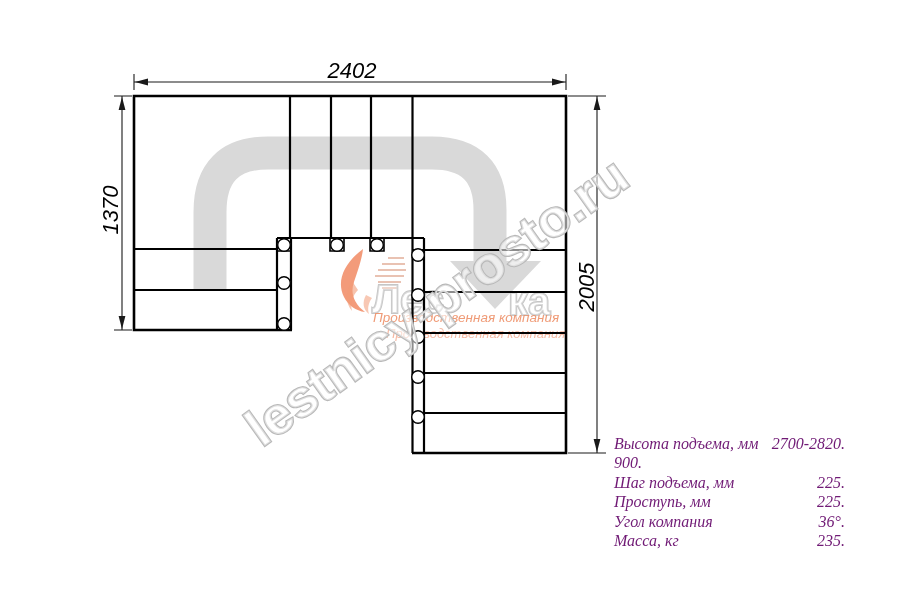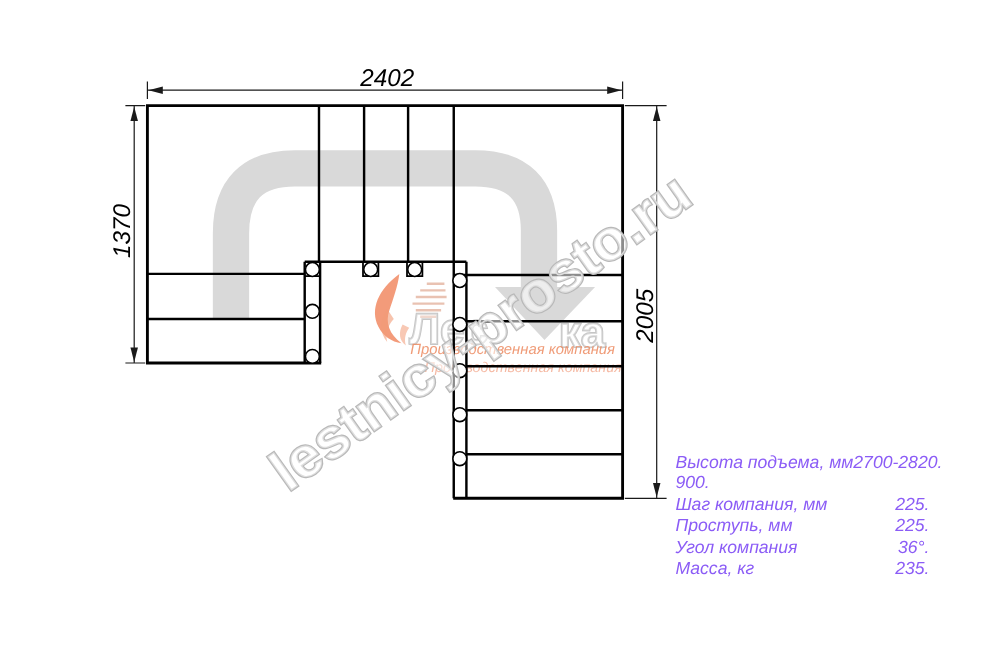--- a/index.html
+++ b/index.html
@@ -5,21 +5,21 @@
   html,body{margin:0;padding:0;background:#fff;}
   .canvas{position:relative;width:900px;height:600px;background:#fff;overflow:hidden;
           font-family:"Liberation Sans",sans-serif;}
   .canvas svg{position:absolute;left:0;top:0;}
   .dim-text{font-family:"Liberation Sans",sans-serif;font-style:italic;font-size:22px;fill:#000;}
   .wm-text{font-family:"Liberation Sans",sans-serif;font-weight:bold;
            fill:rgba(255,255,255,0.55);stroke:#b9b9b9;stroke-width:2.2px;paint-order:stroke fill;}
   .brand-frag{font-family:"Liberation Sans",sans-serif;font-weight:bold;font-size:40px;
            fill:rgba(255,255,255,0.35);stroke:#c6c6c6;stroke-width:1.8px;paint-order:stroke fill;}
   .tagline{font-family:"Liberation Sans",sans-serif;font-style:italic;}
-  .specs{position:absolute;left:614px;top:411px;width:231px;color:#8b5cf6;}
+  .specs{position:absolute;left:614px;top:434px;width:231px;color:#701a75;font-family:Liberation Serif, serif;}
   .spec-row{display:flex;justify-content:space-between;
             font-style:italic;font-size:16px;line-height:19.4px;}
   .spec-label{white-space:nowrap;}
   .spec-value{white-space:nowrap;text-align:center;}
 </style>
 </head>
 <body>
 
 <div class="canvas">
   <svg width="900" height="600" viewBox="0 0 900 600">
@@ -83,21 +83,21 @@
 
   <div class="specs">
     <div class="spec-row">
       <span class="spec-label">Высота подъема, мм</span>
       <span class="spec-value">2700-2820.</span>
     </div>
     <div class="spec-row">
       <span class="spec-value">900.</span>
     </div>
     <div class="spec-row">
-      <span class="spec-label">Шаг компания, мм</span>
+      <span class="spec-label">Шаг подъема, мм</span>
       <span class="spec-value">225.</span>
     </div>
     <div class="spec-row">
       <span class="spec-label">Проступь, мм</span>
       <span class="spec-value">225.</span>
     </div>
     <div class="spec-row">
       <span class="spec-label">Угол компания</span>
       <span class="spec-value">36°.</span>
     </div>

